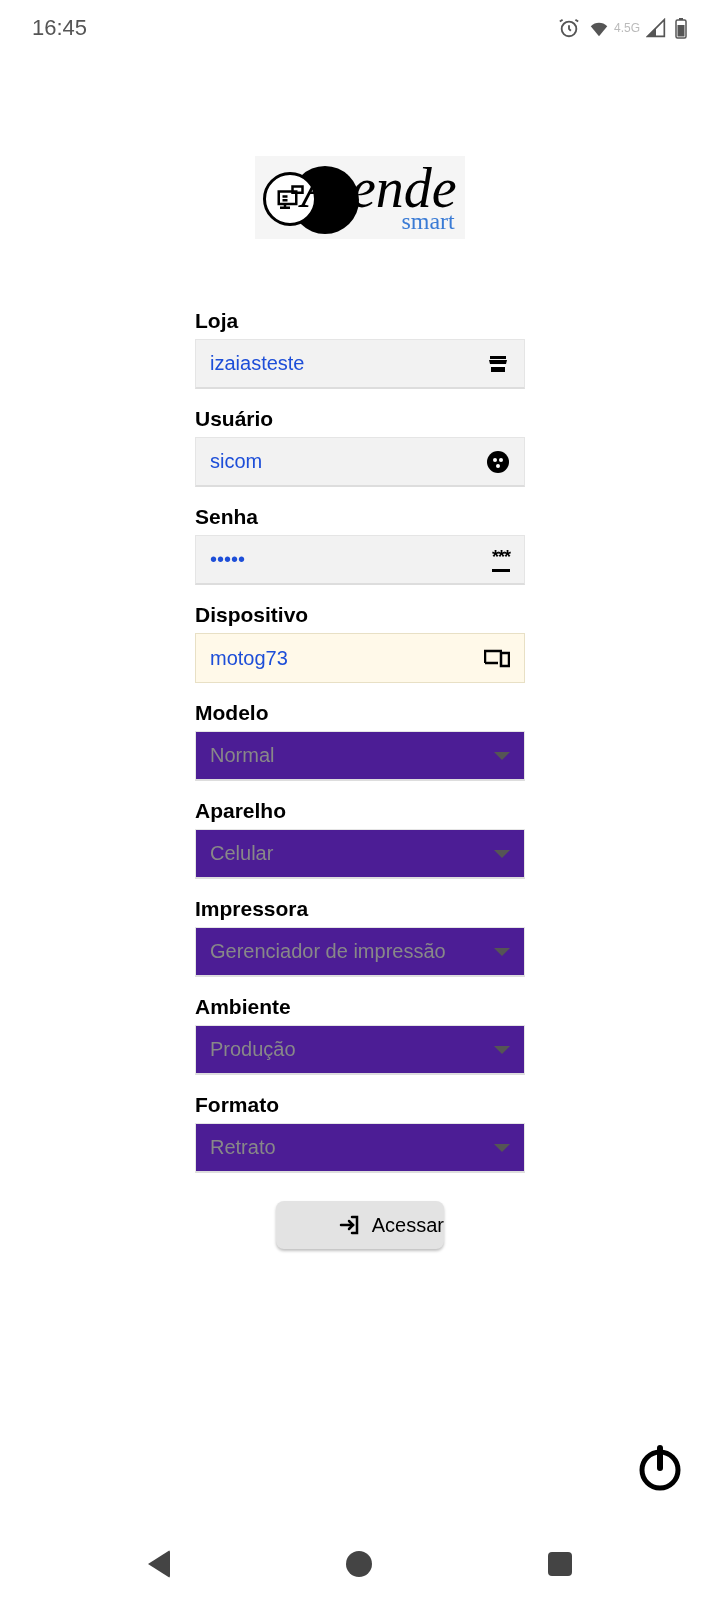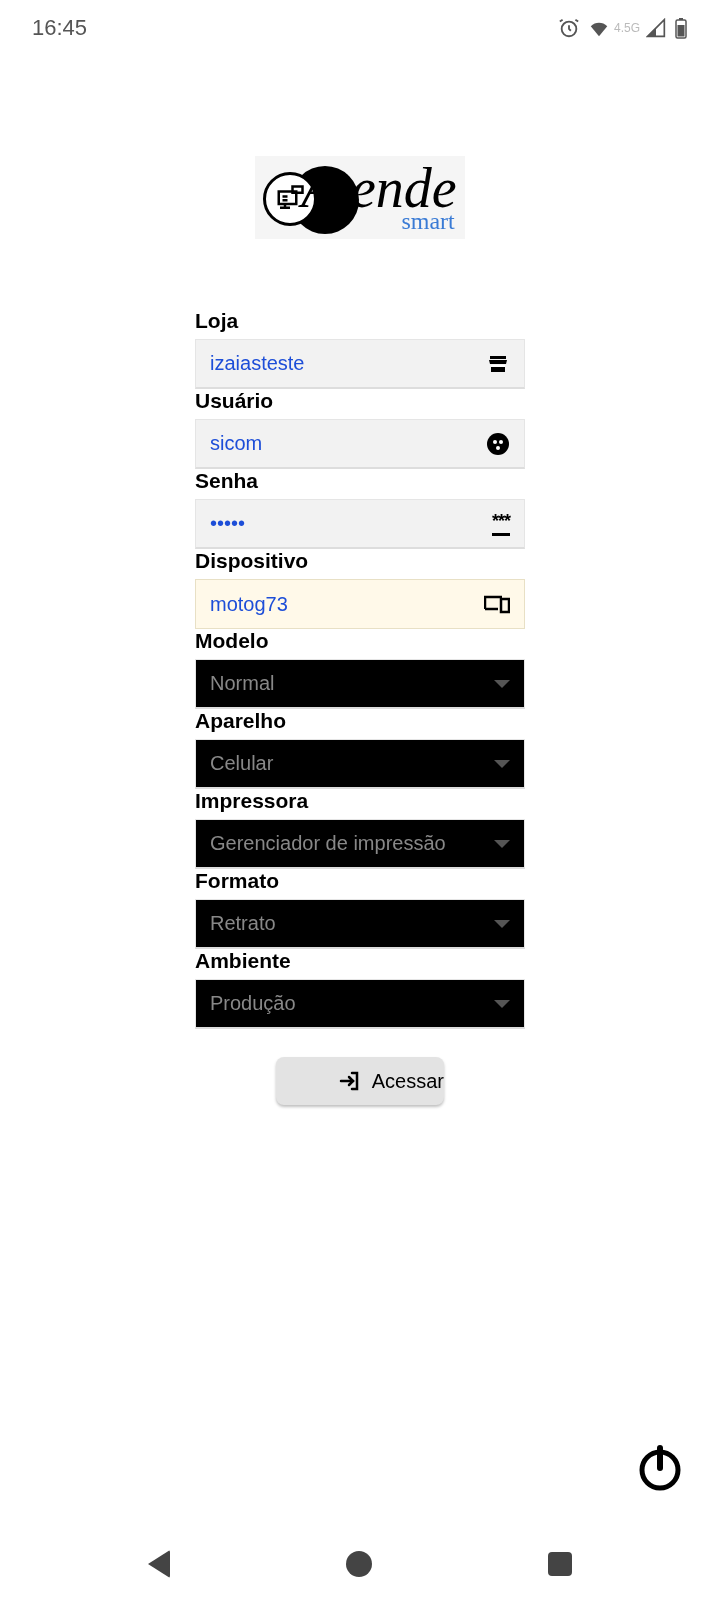--- a/index.html
+++ b/index.html
@@ -78,21 +78,21 @@
   color: #3a7bd5;
   text-align: right;
   margin-top: -8px;
   margin-right: 2px;
 }
 
 .form {
   width: 330px;
   margin: 0 auto;
 }
-.field { }
+.field { margin-bottom: 18px; }
 .label {
   font-weight: 700;
   font-size: 21px;
   color: #000;
   margin-bottom: 6px;
 }
 .input-row {
   background: #f2f2f2;
   border: 1px solid #e5e5e5;
   border-bottom: 2px solid #ddd;
@@ -108,21 +108,21 @@
 }
 .input-text {
   font-size: 20px;
   color: #1d4ed8;
   flex: 1;
   background: transparent;
   border: none;
   outline: none;
 }
 .select-row {
-  background: #000000;
+  background: #4c1d95;
   border: 1px solid #e5e5e5;
   border-bottom: 2px solid #ddd;
   height: 50px;
   display: flex;
   align-items: center;
   justify-content: space-between;
   padding: 0 14px;
 }
 .select-text {
   font-size: 20px;
@@ -308,31 +308,31 @@
 
   <div class="field">
     <div class="label">Impressora</div>
     <div class="select-row">
       <span class="select-text">Gerenciador de impressão</span>
       <span class="arrow-down"></span>
     </div>
   </div>
 
   <div class="field">
+    <div class="label">Ambiente</div>
+    <div class="select-row">
+      <span class="select-text">Produção</span>
+      <span class="arrow-down"></span>
+    </div>
+  </div>
+
+  <div class="field">
     <div class="label">Formato</div>
     <div class="select-row">
       <span class="select-text">Retrato</span>
-      <span class="arrow-down"></span>
-    </div>
-  </div>
-
-  <div class="field">
-    <div class="label">Ambiente</div>
-    <div class="select-row">
-      <span class="select-text">Produção</span>
       <span class="arrow-down"></span>
     </div>
   </div>
 
   <button class="access-btn">
     <svg width="24" height="24" viewBox="0 0 24 24" fill="none" stroke="#000" stroke-width="2.5" stroke-linecap="round">
         <path d="M14 4h5v16h-5"></path>
         <path d="M3 12h12"></path>
         <path d="M11 8l4 4-4 4"></path>
       </svg>

